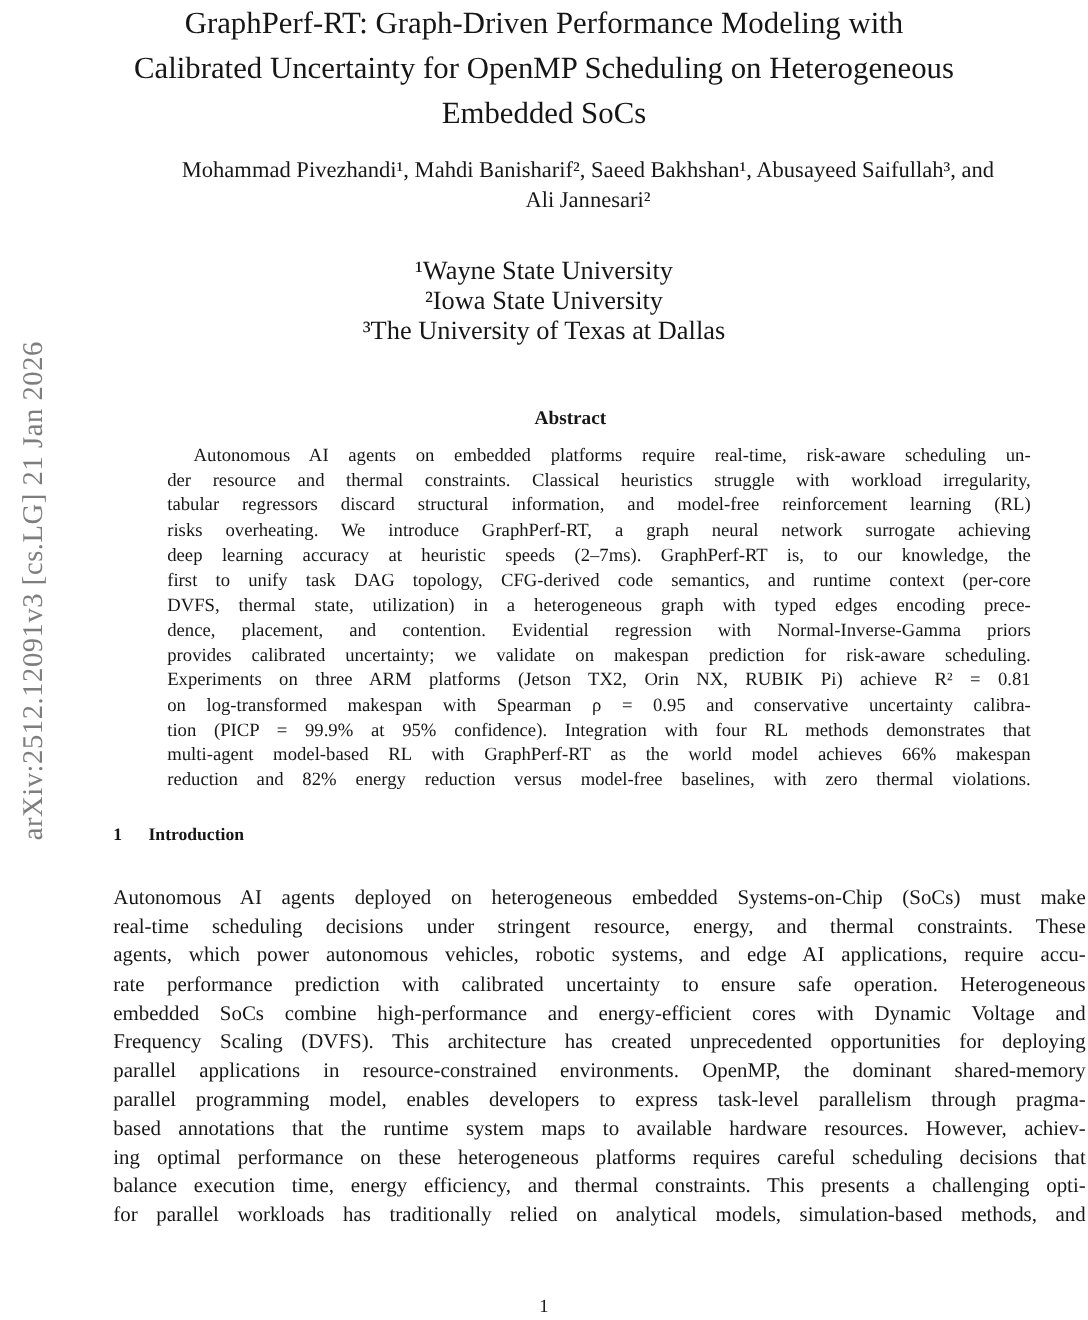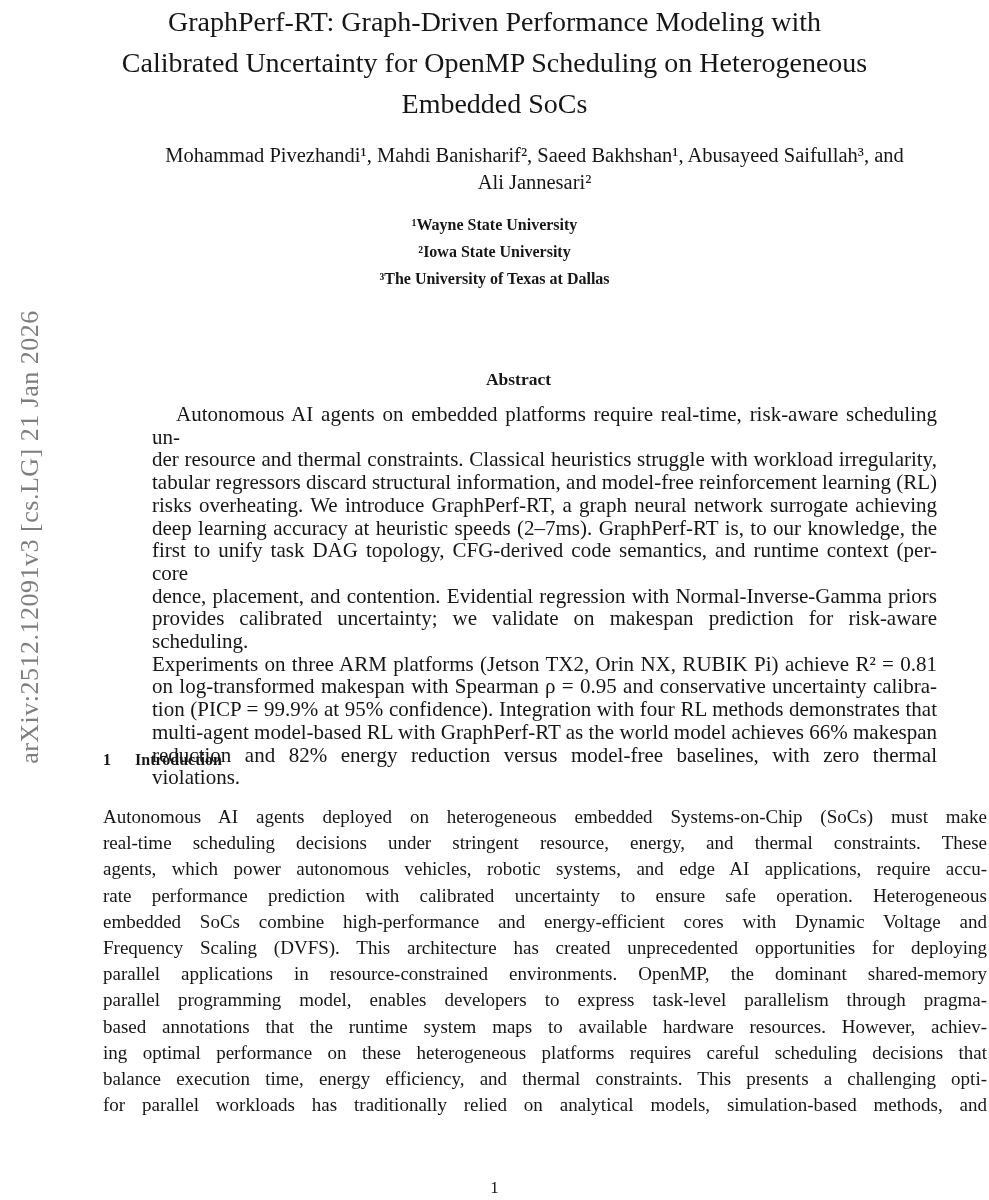--- a/index.html
+++ b/index.html
@@ -40,46 +40,45 @@
     left: 0;
     width: 100%;
     font-size: 20.5px;
     line-height: 27px;
     padding-left: 40px;
   }
   .authors .line { text-align: center; }
 
   .affiliations {
     position: absolute;
-    top: 212px;
+    top: 234px;
     left: 0;
     width: 100%;
-    font-size: 16px;
+    font-size: 24px;
     line-height: 26.8px;
-    font-weight: bold;
   }
   .affiliations .line { text-align: center; }
 
   .abstract-heading {
     position: absolute;
     top: 369px;
     left: 0;
     width: 100%;
     text-align: center;
     font-weight: bold;
     font-size: 17.5px;
     margin-left: 24px;
   }
 
   .abstract-body {
     position: absolute;
     top: 403px;
     left: 152px;
     width: 785px;
-    font-size: 21px;
+    font-size: 17px;
     line-height: 22.7px;
   }
   .abstract-body .line { text-align: justify; text-align-last: justify; }
   .abstract-body .line:first-child { text-indent: 24px; }
 
   .section-heading {
     position: absolute;
     top: 751px;
     left: 103px;
     font-weight: bold;
@@ -130,20 +129,21 @@
 
 <div class="abstract-heading">Abstract</div>
 
 <div class="abstract-body">
     <div class="line">Autonomous AI agents on embedded platforms require real-time, risk-aware scheduling un-</div>
     <div class="line">der resource and thermal constraints. Classical heuristics struggle with workload irregularity,</div>
     <div class="line">tabular regressors discard structural information, and model-free reinforcement learning (RL)</div>
     <div class="line">risks overheating. We introduce GraphPerf-RT, a graph neural network surrogate achieving</div>
     <div class="line">deep learning accuracy at heuristic speeds (2–7ms). GraphPerf-RT is, to our knowledge, the</div>
     <div class="line">first to unify task DAG topology, CFG-derived code semantics, and runtime context (per-core</div>
+    <div class="line">DVFS, thermal state, utilization) in a heterogeneous graph with typed edges encoding prece-</div>
     <div class="line">dence, placement, and contention. Evidential regression with Normal-Inverse-Gamma priors</div>
     <div class="line">provides calibrated uncertainty; we validate on makespan prediction for risk-aware scheduling.</div>
     <div class="line">Experiments on three ARM platforms (Jetson TX2, Orin NX, RUBIK Pi) achieve R² = 0.81</div>
     <div class="line">on log-transformed makespan with Spearman ρ = 0.95 and conservative uncertainty calibra-</div>
     <div class="line">tion (PICP = 99.9% at 95% confidence). Integration with four RL methods demonstrates that</div>
     <div class="line">multi-agent model-based RL with GraphPerf-RT as the world model achieves 66% makespan</div>
     <div class="line">reduction and 82% energy reduction versus model-free baselines, with zero thermal violations.</div>
   </div>
 
 <div class="section-heading">

